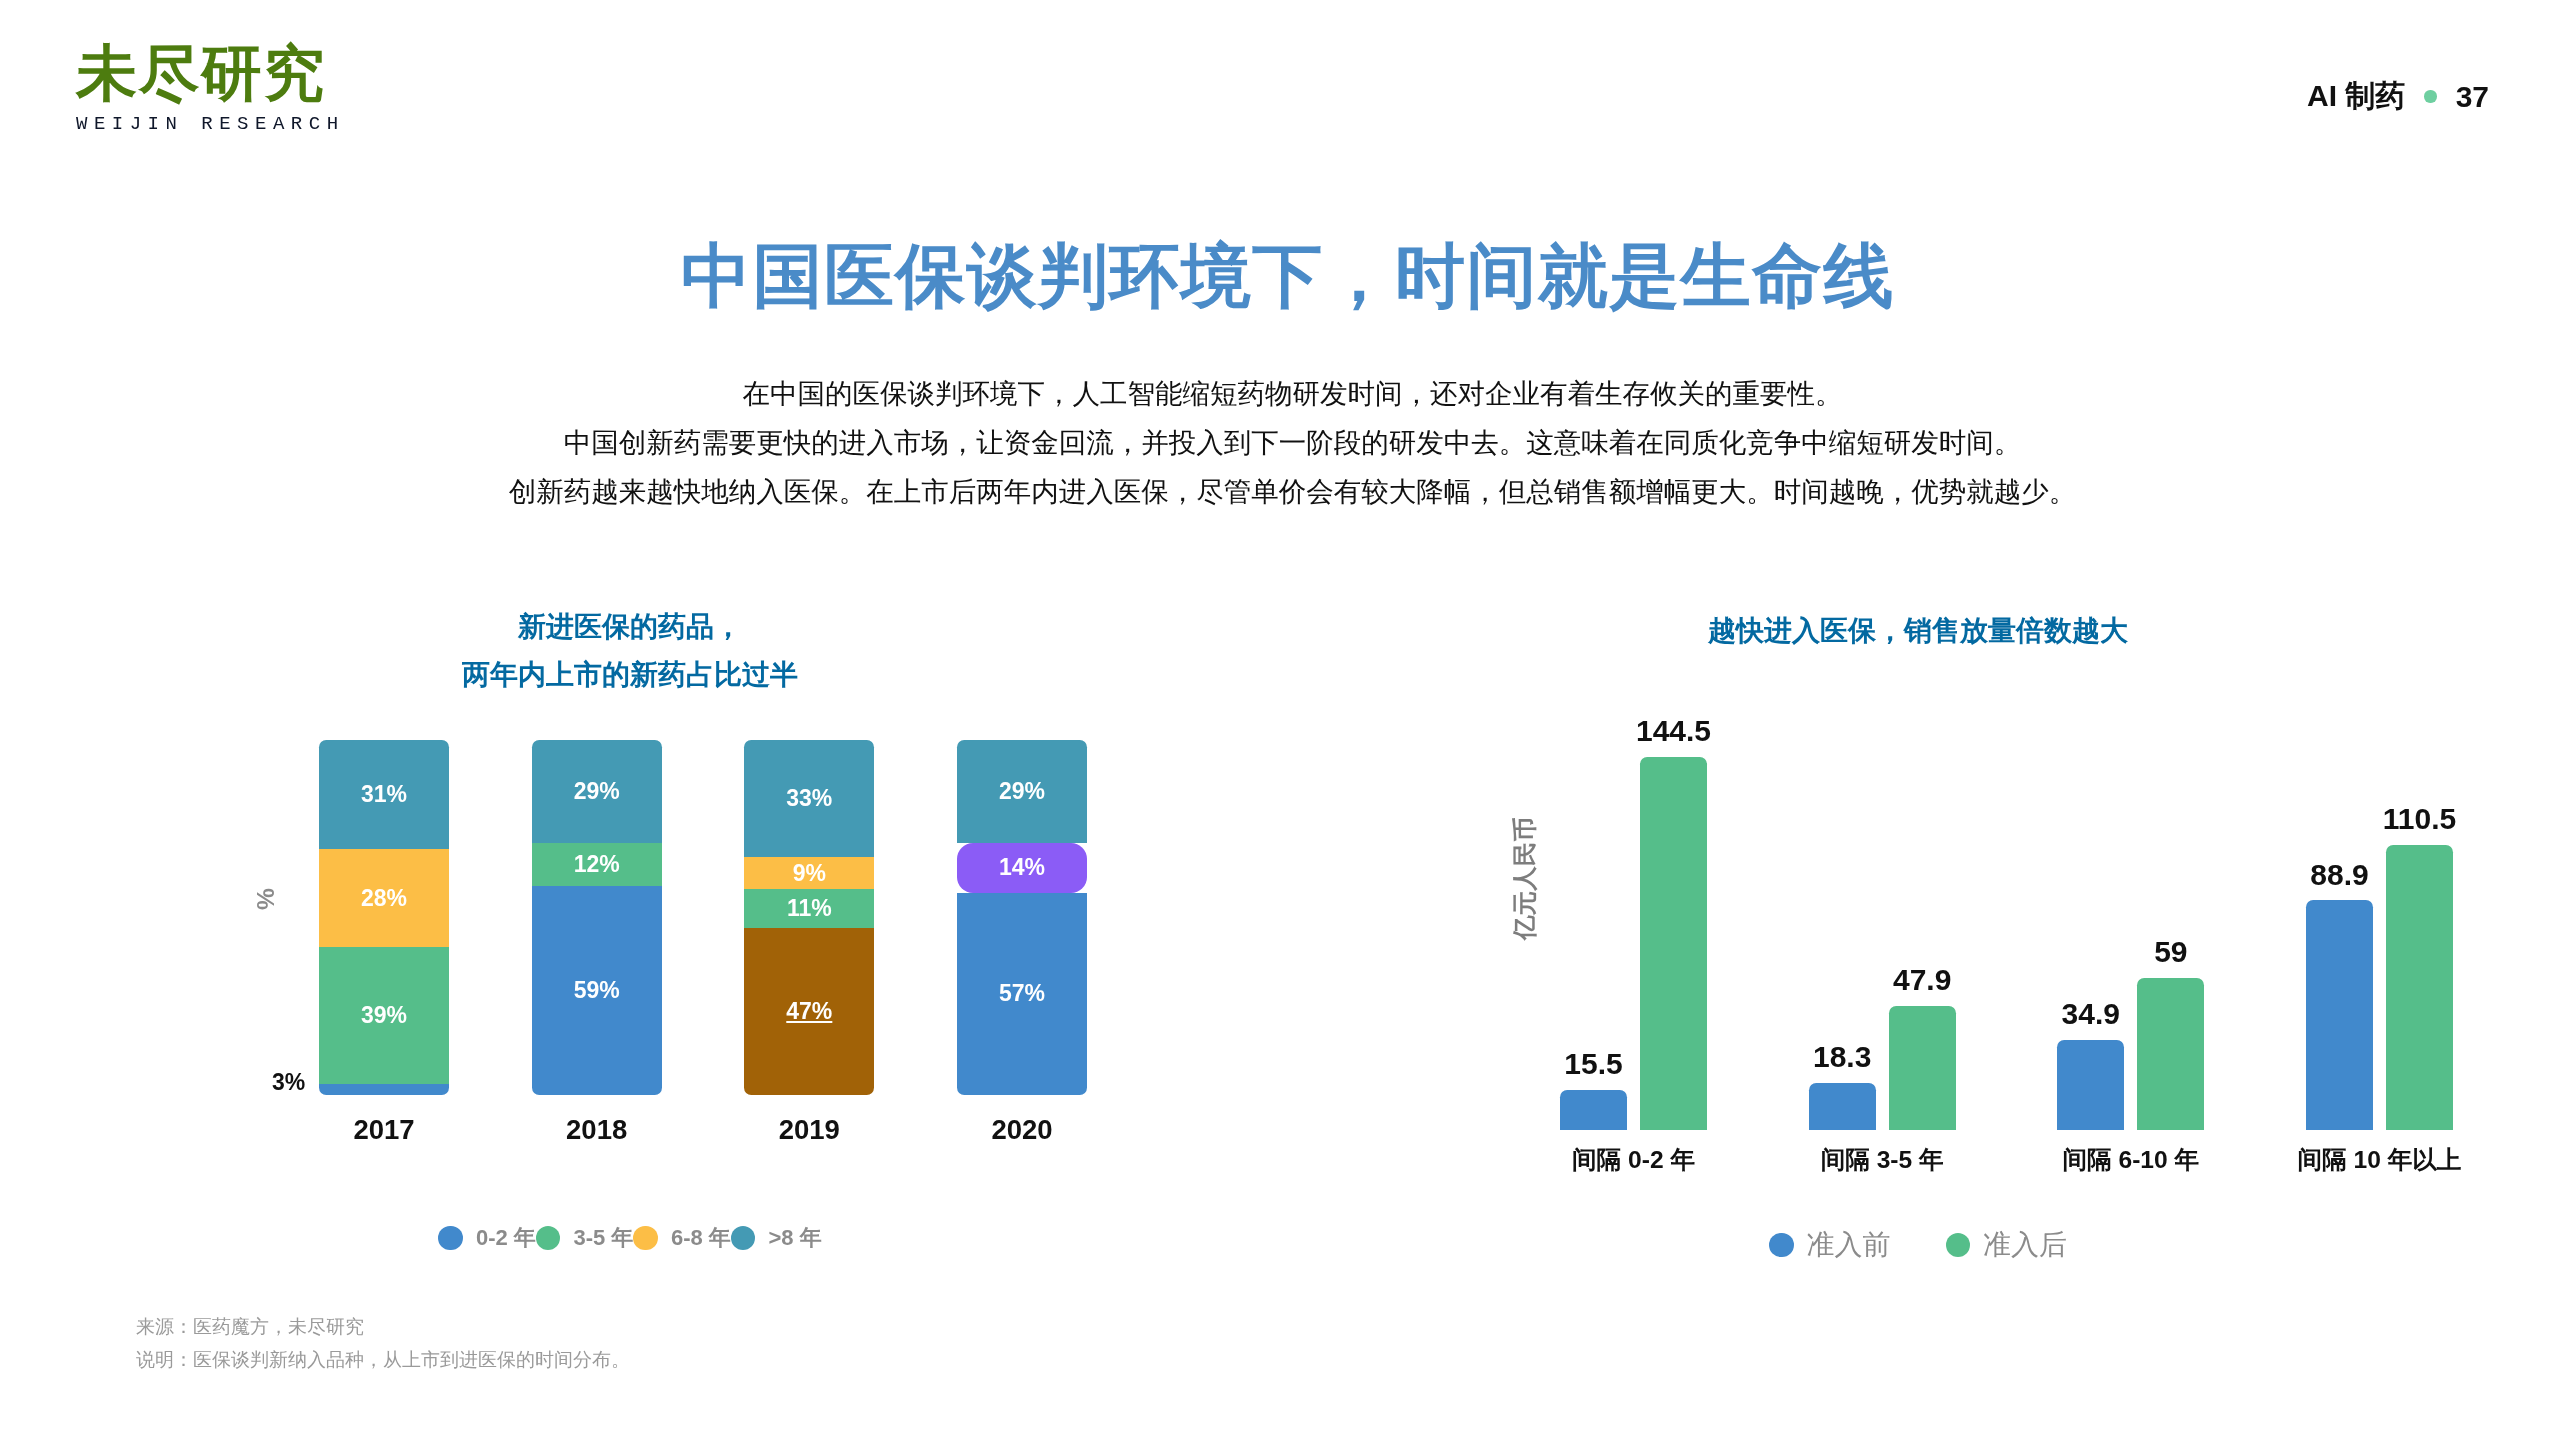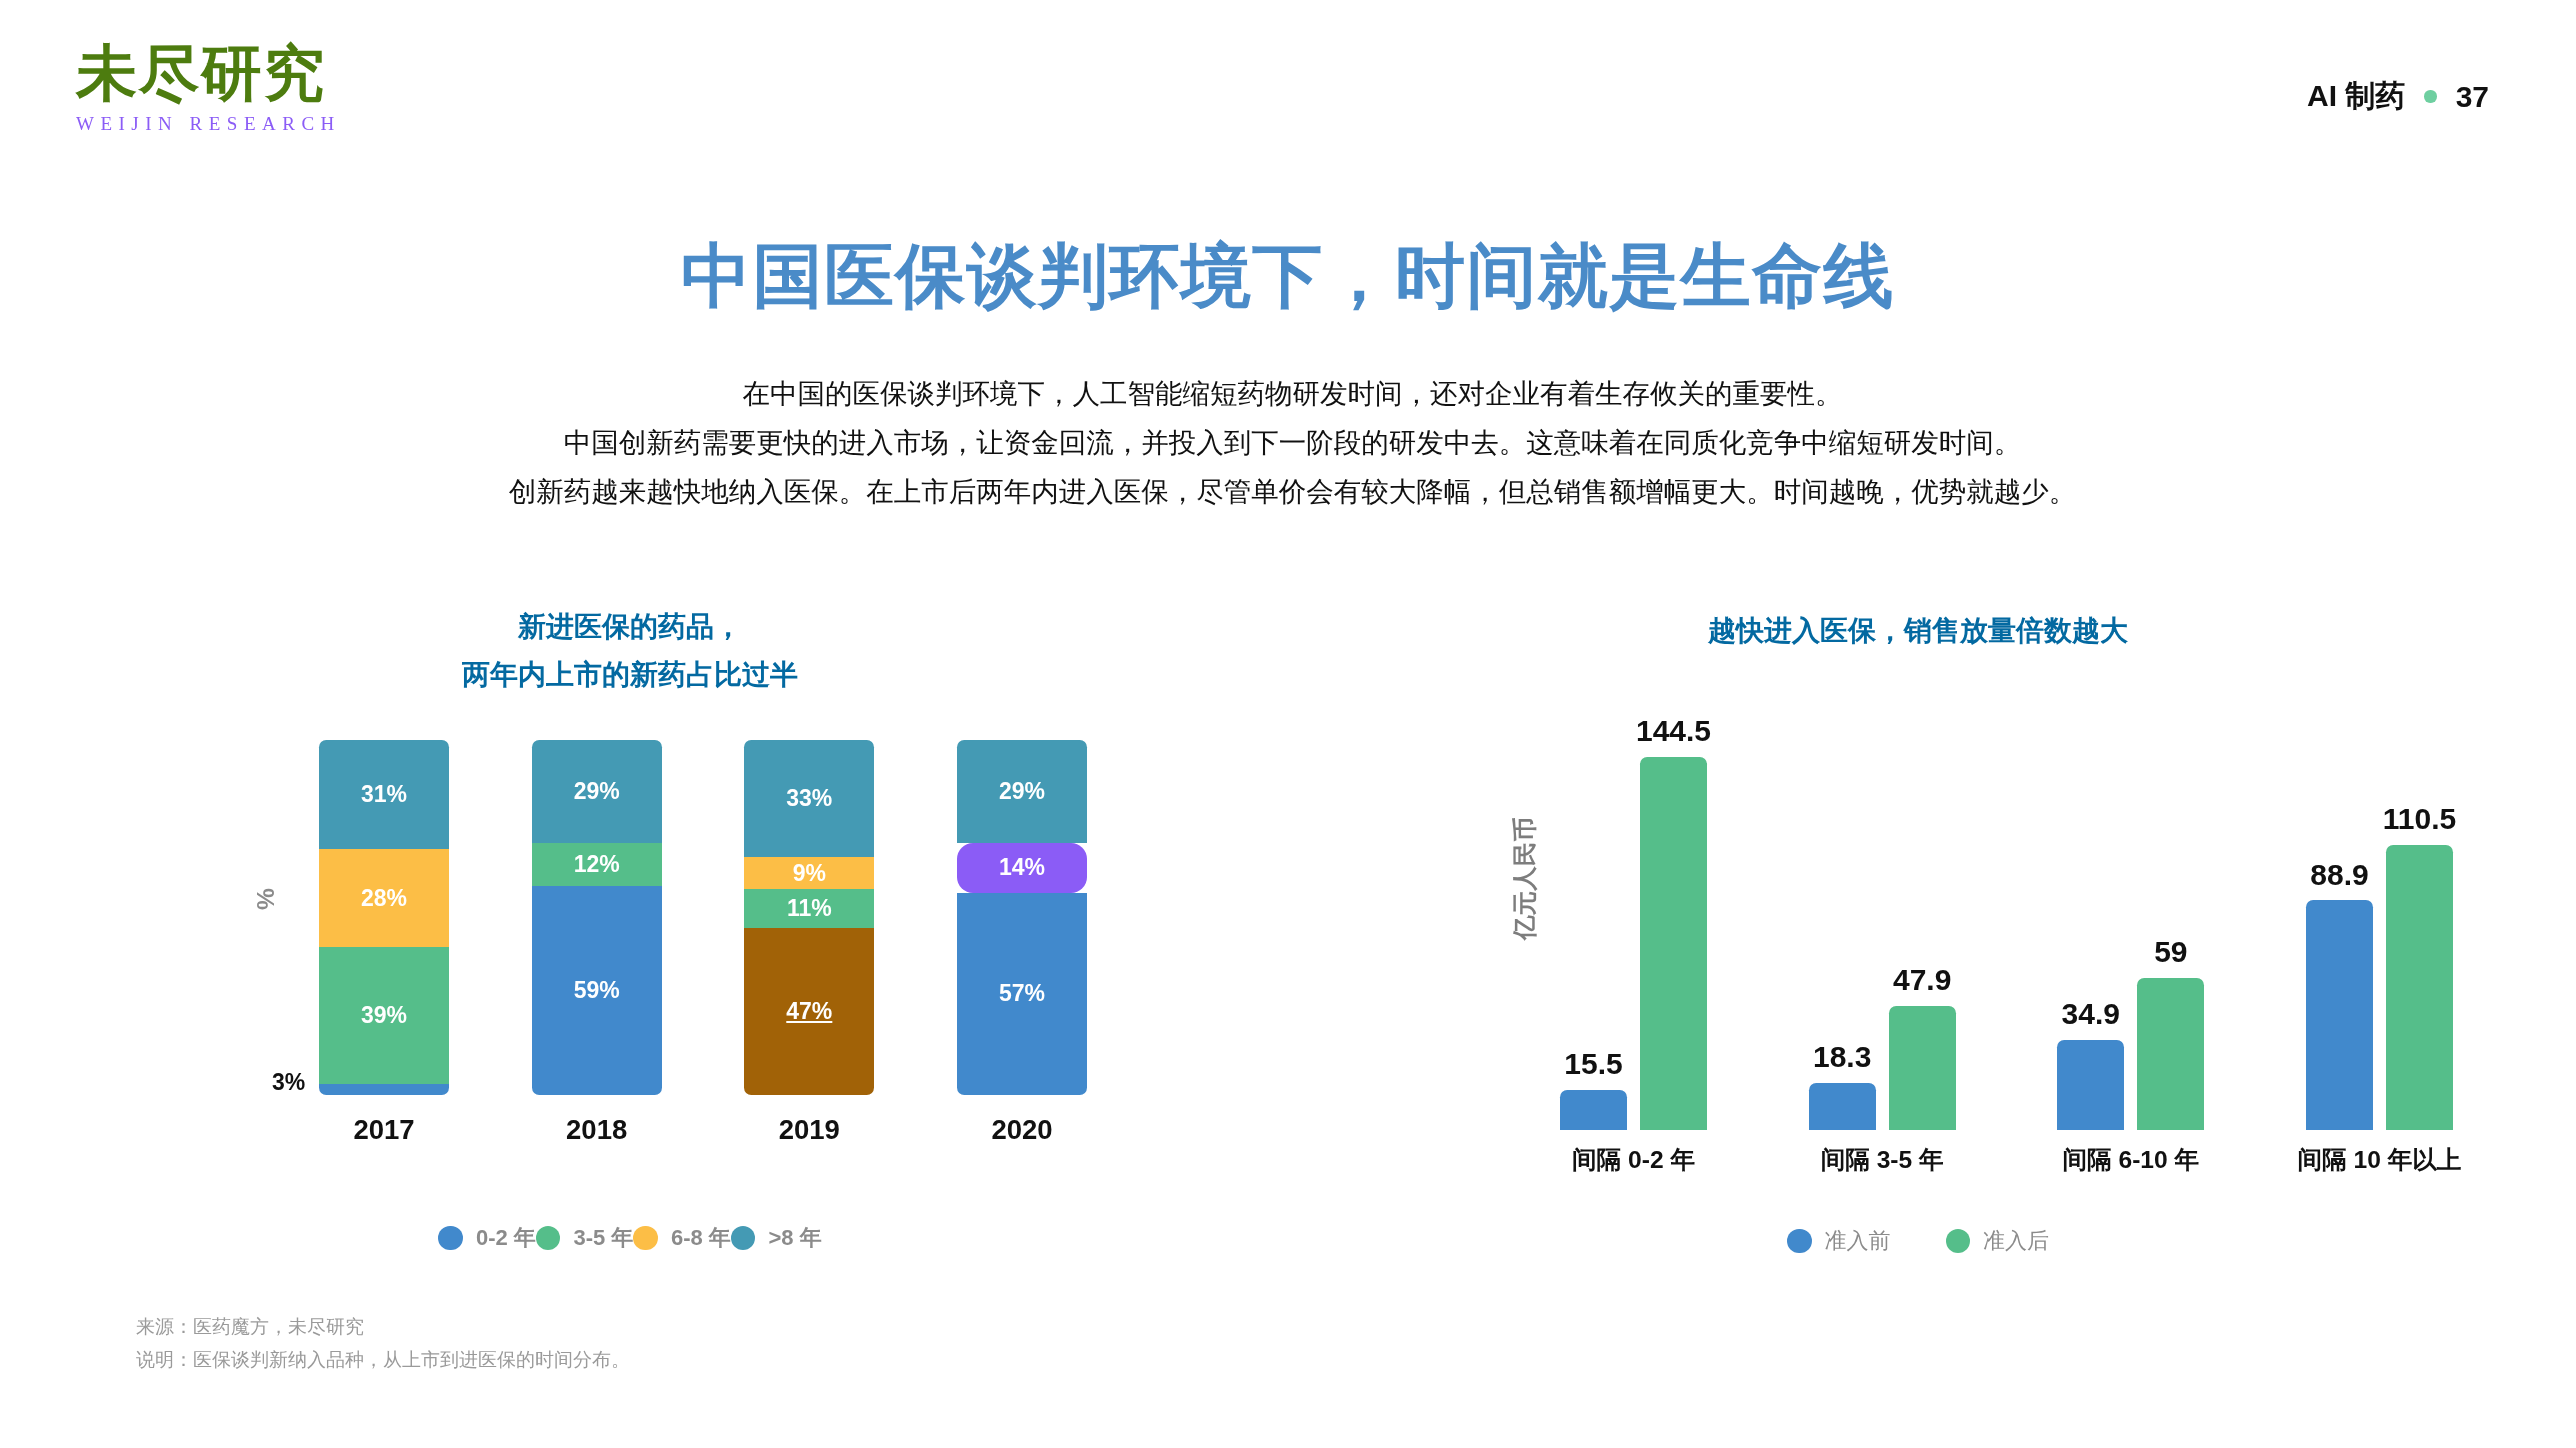--- a/index.html
+++ b/index.html
@@ -12,22 +12,22 @@
 
   
   #header{ position:absolute; left:0; top:0; width:2576px; height:181px; }
   #logo{ position:absolute; left:76px; top:42px; width:304px; }
   #logo-mark{
     font-family:"DejaVu Serif","Liberation Serif",serif;
     font-size:61px; font-weight:700; color:#4d7c0f; letter-spacing:1.4px;
     line-height:1.0; white-space:nowrap;
   }
   #logo-sub{
-    font-family:Liberation Serif, serif;
-    font-size:19px; color:#8b5cf6; letter-spacing:6.5px;
+    font-family:Liberation Mono, monospace;
+    font-size:19px; color:#0f172a; letter-spacing:6.5px;
     margin-top:10px; white-space:nowrap;
   }
   #header-right{
     position:absolute; right:87px; top:76px;
     display:flex; align-items:center; gap:19px;
     font-size:30px; font-weight:700; color:#111; white-space:nowrap;
   }
   #header-dot{ width:12.3px; height:12.3px; border-radius:50%; background:#6ECFA0; display:inline-block; }
 
   
@@ -89,21 +89,21 @@
   
   .legend{
     position:absolute; display:flex; align-items:center;
     justify-content:center; width:100%; 
   }
   #left-legend{ top:1223px; }
   #right-legend{ top:1226px; gap:55px; }
   .legend-item{ display:flex; align-items:center; gap:13px; white-space:nowrap; }
   .legend-dot{ width:24.6px; height:24.6px; border-radius:50%; }
   .legend-label{ font-size:22px; font-weight:700; color:#8b8b8b; }
-  #right-legend .legend-label{ font-weight:400; font-size:22px; }
+  #right-legend .legend-label{ font-weight:400; font-size:28px; }
 
   
   .foot{
     position:absolute; font-size:19px; line-height:33px; color:#9a9a9a;
   }
   #left-foot{ left:136px; top:1310px; width:942px; }
 
   
   #right-plot{
     position:absolute; left:283px; top:717px; width:927px; height:413px;

